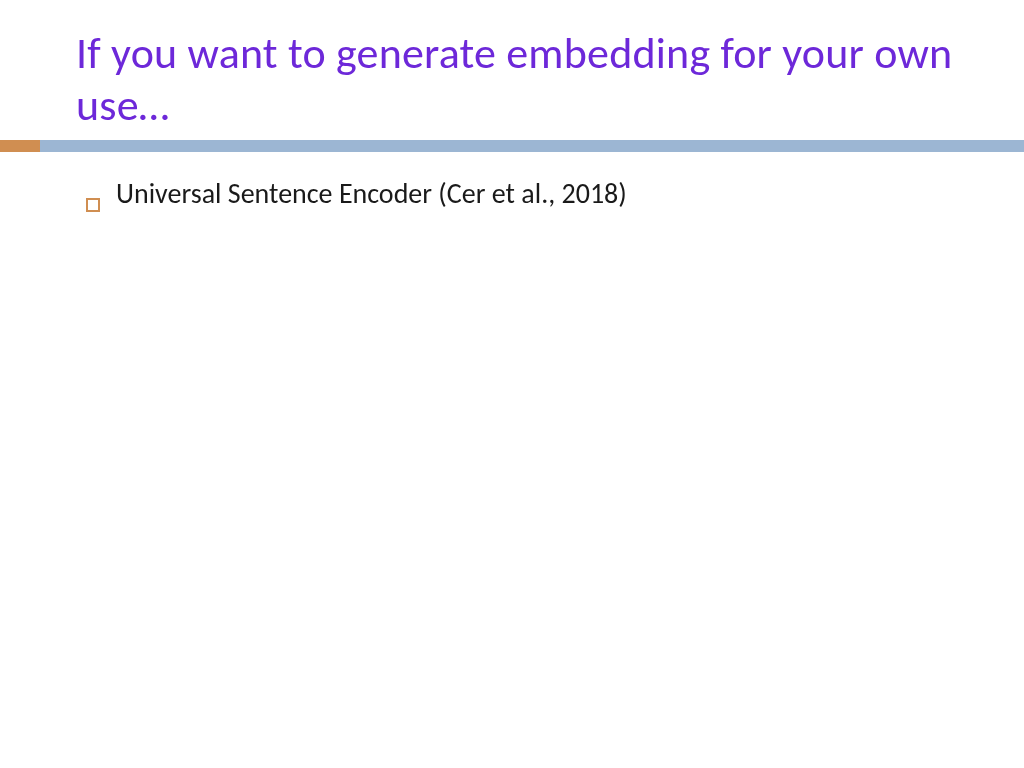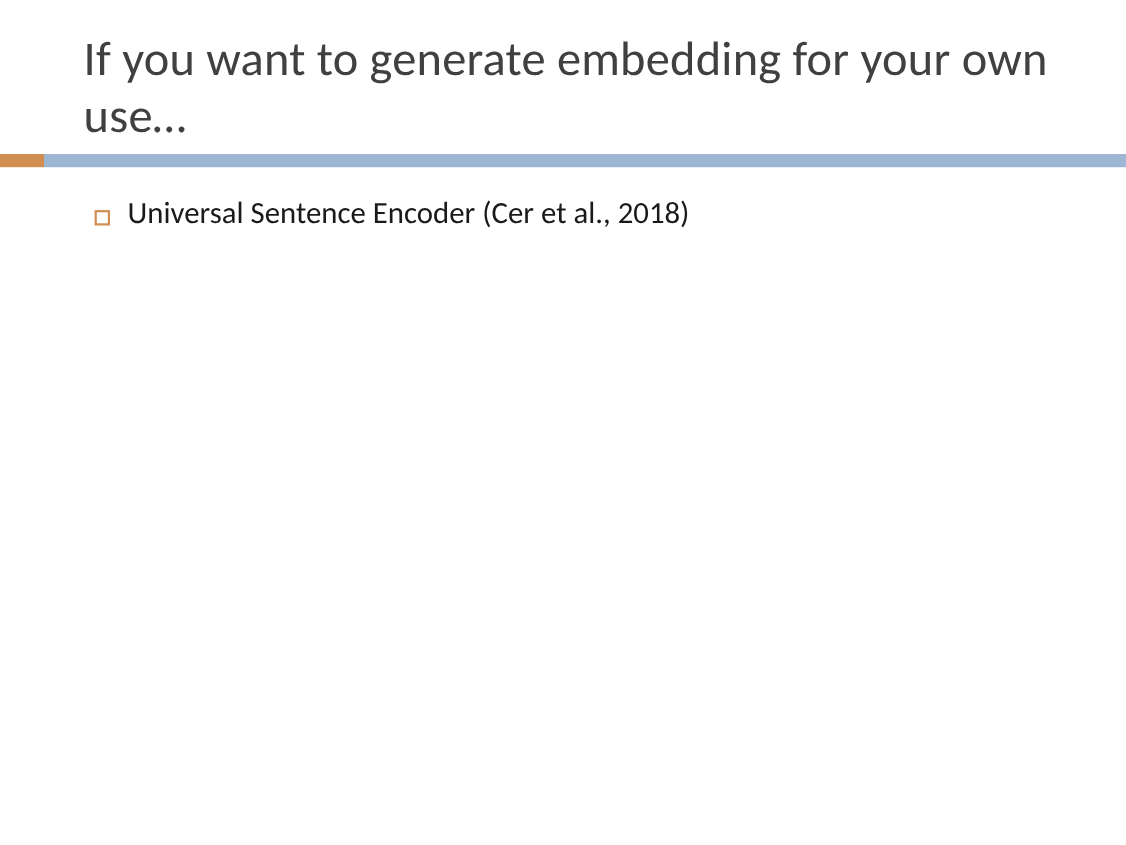--- a/index.html
+++ b/index.html
@@ -15,21 +15,21 @@
       position: relative;
       overflow: hidden;
     }
     .title-area {
       padding: 28px 0 0 76px;
       min-height: 130px;
     }
     .title {
       font-size: 44px;
       font-weight: 400;
-      color: #404040;
+      color: #6d28d9;
       line-height: 1.18;
       letter-spacing: 0.2px;
     }
     .divider-row {
       display: flex;
       width: 100%;
       height: 12px;
       margin-top: 8px;
     }
     .divider-orange {
@@ -40,21 +40,21 @@
     .divider-blue {
       flex: 1;
       height: 12px;
       background: #9cb6d3;
     }
     .content-area {
       padding: 24px 0 0 86px;
     }
     .bullet-item {
       display: flex;
-      align-items: center;
+      align-items: flex-end;
       gap: 16px;
     }
     .square-bullet {
       width: 14px;
       height: 14px;
       border: 2px solid #d08e51;
       margin-top: 8px;
       flex-shrink: 0;
     }
     .bullet-text {

